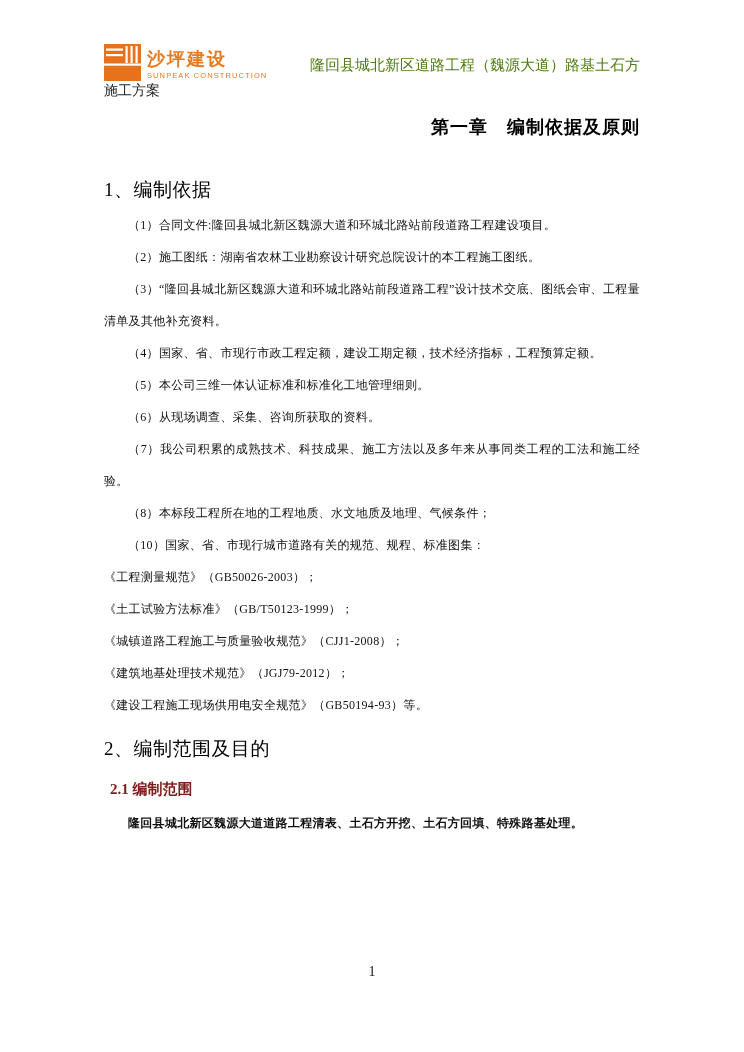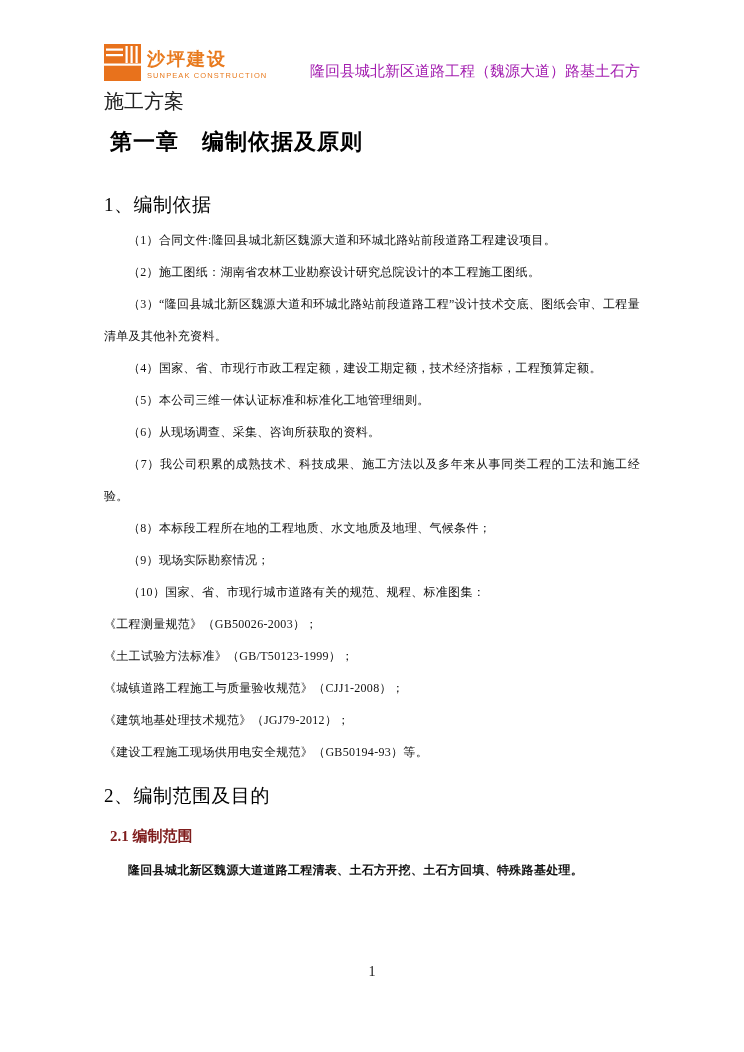--- a/index.html
+++ b/index.html
@@ -52,37 +52,39 @@
   .logo-en {
     font-size: 7.5px;
     color: #e87a1e;
     letter-spacing: 1.1px;
     font-family: "Liberation Sans", "DejaVu Sans", sans-serif;
     margin-top: 4px;
     white-space: nowrap;
   }
   .project-title {
     font-size: 15px;
-    color: #a21caf;
+    color: #4d7c0f;
+    margin-bottom: 6px;
     white-space: nowrap;
     text-align: right;
   }
   .doc-type {
-    font-size: 20px;
+    font-size: 14px;
     color: #222222;
-    margin-top: 7px;
+    margin-top: 1px;
   }
   
   .chapter-title {
-    font-size: 22px;
+    font-size: 18px;
     font-weight: bold;
     color: #000000;
     margin: 12px 0 0 6px;
     line-height: 30px;
     letter-spacing: 1px;
+    text-align: right;
   }
   .h2 {
     font-size: 19px;
     font-weight: normal;
     color: #000000;
     line-height: 24px;
     letter-spacing: 0.5px;
   }
   .h2.first {
     margin-top: 36px;
@@ -162,21 +164,20 @@
 
   <div class="body-block">
     <p class="indent">（1）合同文件:隆回县城北新区魏源大道和环城北路站前段道路工程建设项目。</p>
     <p class="indent">（2）施工图纸：湖南省农林工业勘察设计研究总院设计的本工程施工图纸。</p>
     <p class="indent">（3）“隆回县城北新区魏源大道和环城北路站前段道路工程”设计技术交底、图纸会审、工程量清单及其他补充资料。</p>
     <p class="indent">（4）国家、省、市现行市政工程定额，建设工期定额，技术经济指标，工程预算定额。</p>
     <p class="indent">（5）本公司三维一体认证标准和标准化工地管理细则。</p>
     <p class="indent">（6）从现场调查、采集、咨询所获取的资料。</p>
     <p class="indent">（7）我公司积累的成熟技术、科技成果、施工方法以及多年来从事同类工程的工法和施工经验。</p>
     <p class="indent">（8）本标段工程所在地的工程地质、水文地质及地理、气候条件；</p>
-    <p class="indent">（9）现场实际勘察情况；</p>
     <p class="indent">（10）国家、省、市现行城市道路有关的规范、规程、标准图集：</p>
     <p>《工程测量规范》（GB50026-2003）；</p>
     <p>《土工试验方法标准》（GB/T50123-1999）；</p>
     <p>《城镇道路工程施工与质量验收规范》（CJJ1-2008）；</p>
     <p>《建筑地基处理技术规范》（JGJ79-2012）；</p>
     <p>《建设工程施工现场供用电安全规范》（GB50194-93）等。</p>
   </div>
 
   <div class="h2 second">2、编制范围及目的</div>
   <div class="h3">2.1 编制范围</div>

